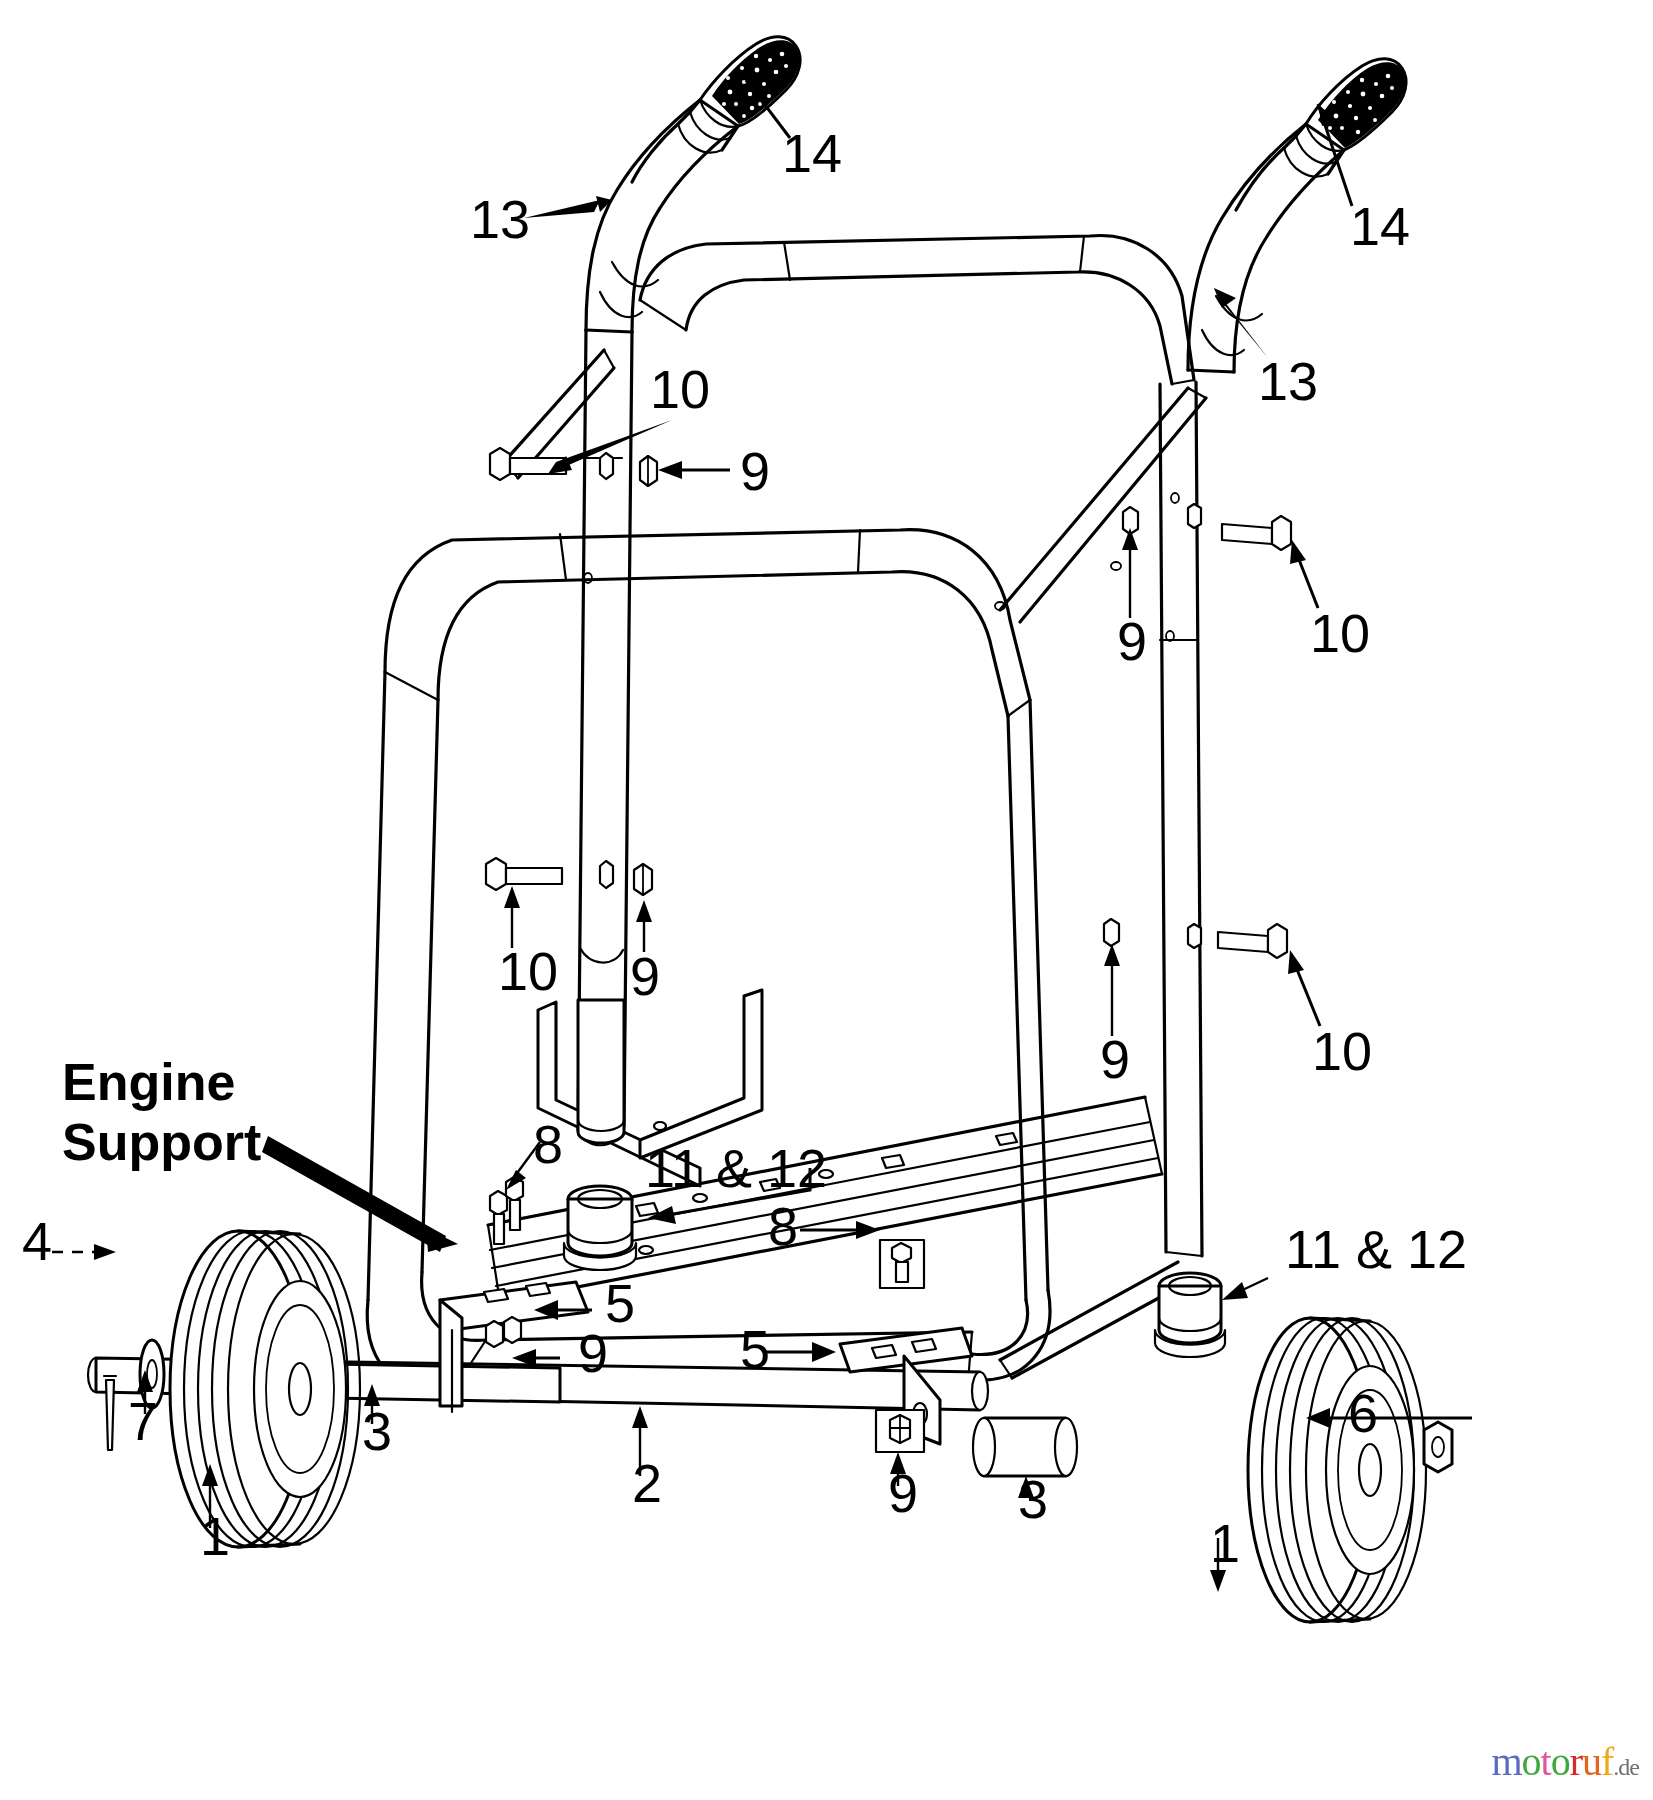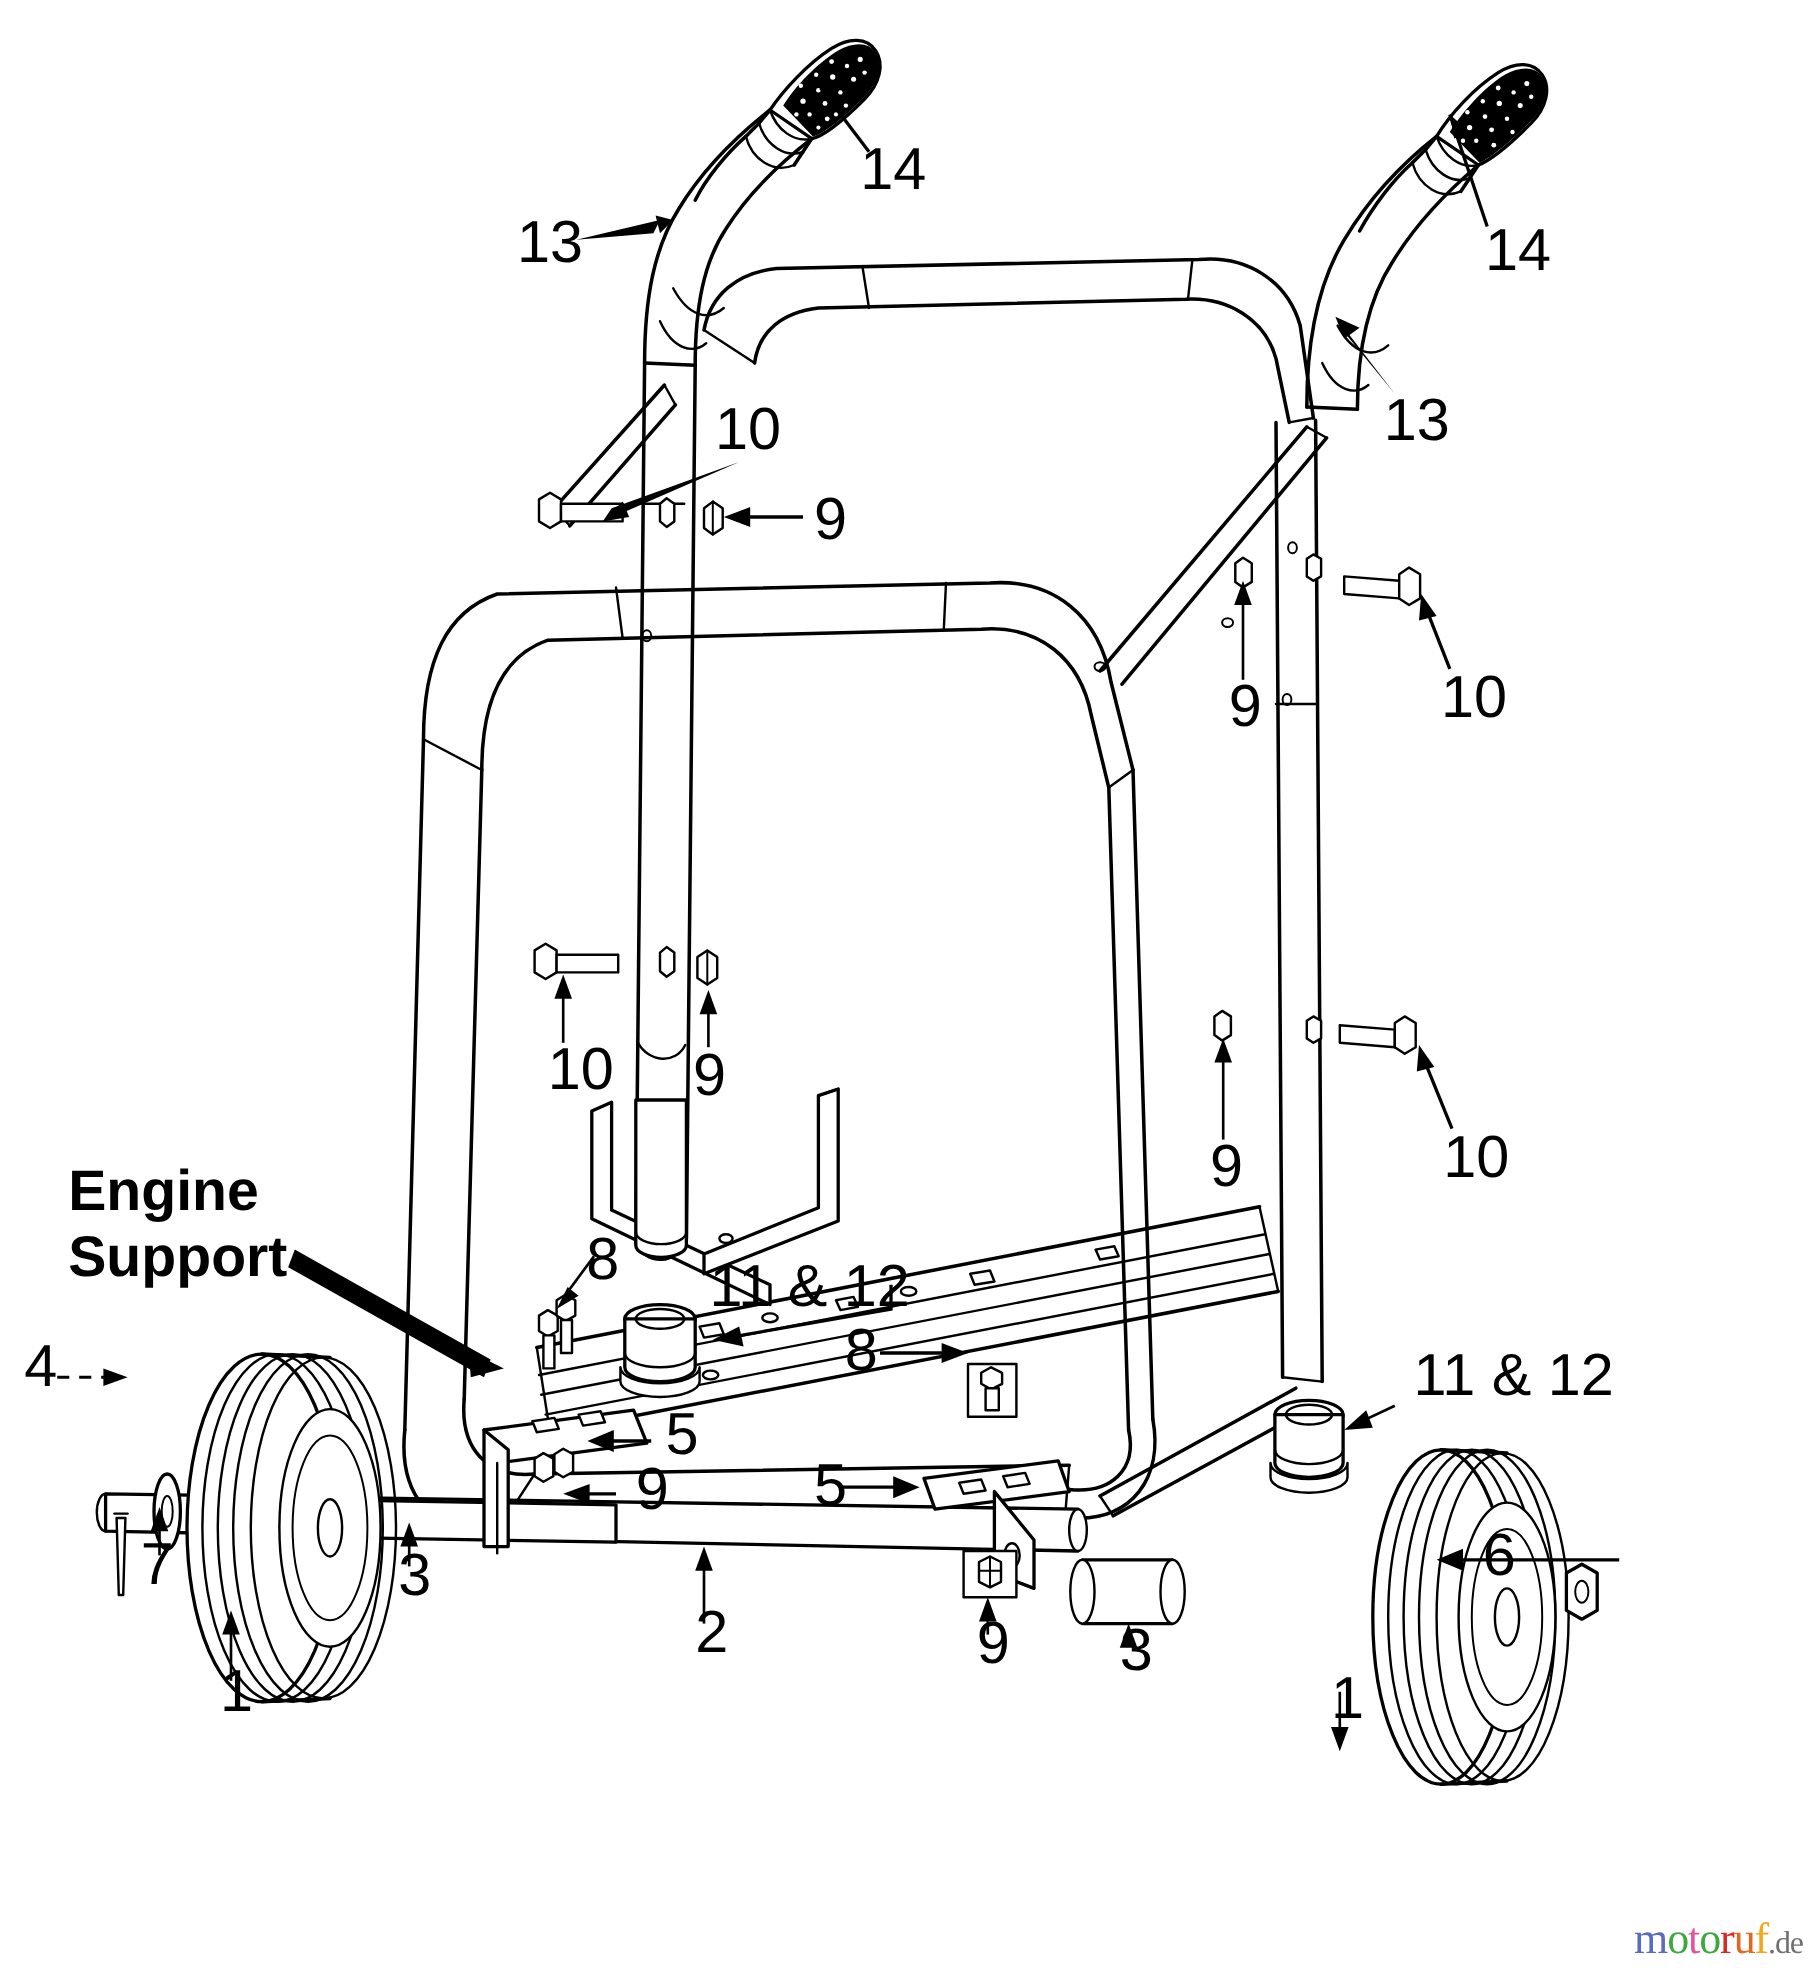--- a/index.html
+++ b/index.html
@@ -17,21 +17,21 @@
   .fillw-thin{fill:#fff;stroke:#000;stroke-width:2.2;stroke-linejoin:round;}
   .blk{fill:#000;stroke:none;}
   .lead{fill:none;stroke:#000;stroke-width:3.0;stroke-linecap:butt;}
   .lead-thin{fill:none;stroke:#000;stroke-width:2.4;stroke-linecap:butt;}
   .lead-dash{fill:none;stroke:#000;stroke-width:2.6;stroke-dasharray:11 9;stroke-linecap:butt;}
   .cal{font-family:"Liberation Sans", sans-serif;font-size:54px;fill:#000;}
   .title{font-family:"Liberation Sans", sans-serif;font-size:52px;font-weight:bold;fill:#000;}
   .wm{position:absolute;right:14px;bottom:18px;font-family:"Liberation Serif", serif;
       font-size:40px;letter-spacing:-1px;line-height:1;white-space:nowrap;}
   .wm span{display:inline-block;}
-  .wm .de{font-size:29px;color:#6f6f6f;}
+  .wm .de{font-size:24px;color:#6f6f6f;}
 </style>
 </head>
 <body>
 
 <div id="stage">
 
 <svg width="1653" height="1800" viewBox="0 0 1653 1800">
 
   <g>
 

